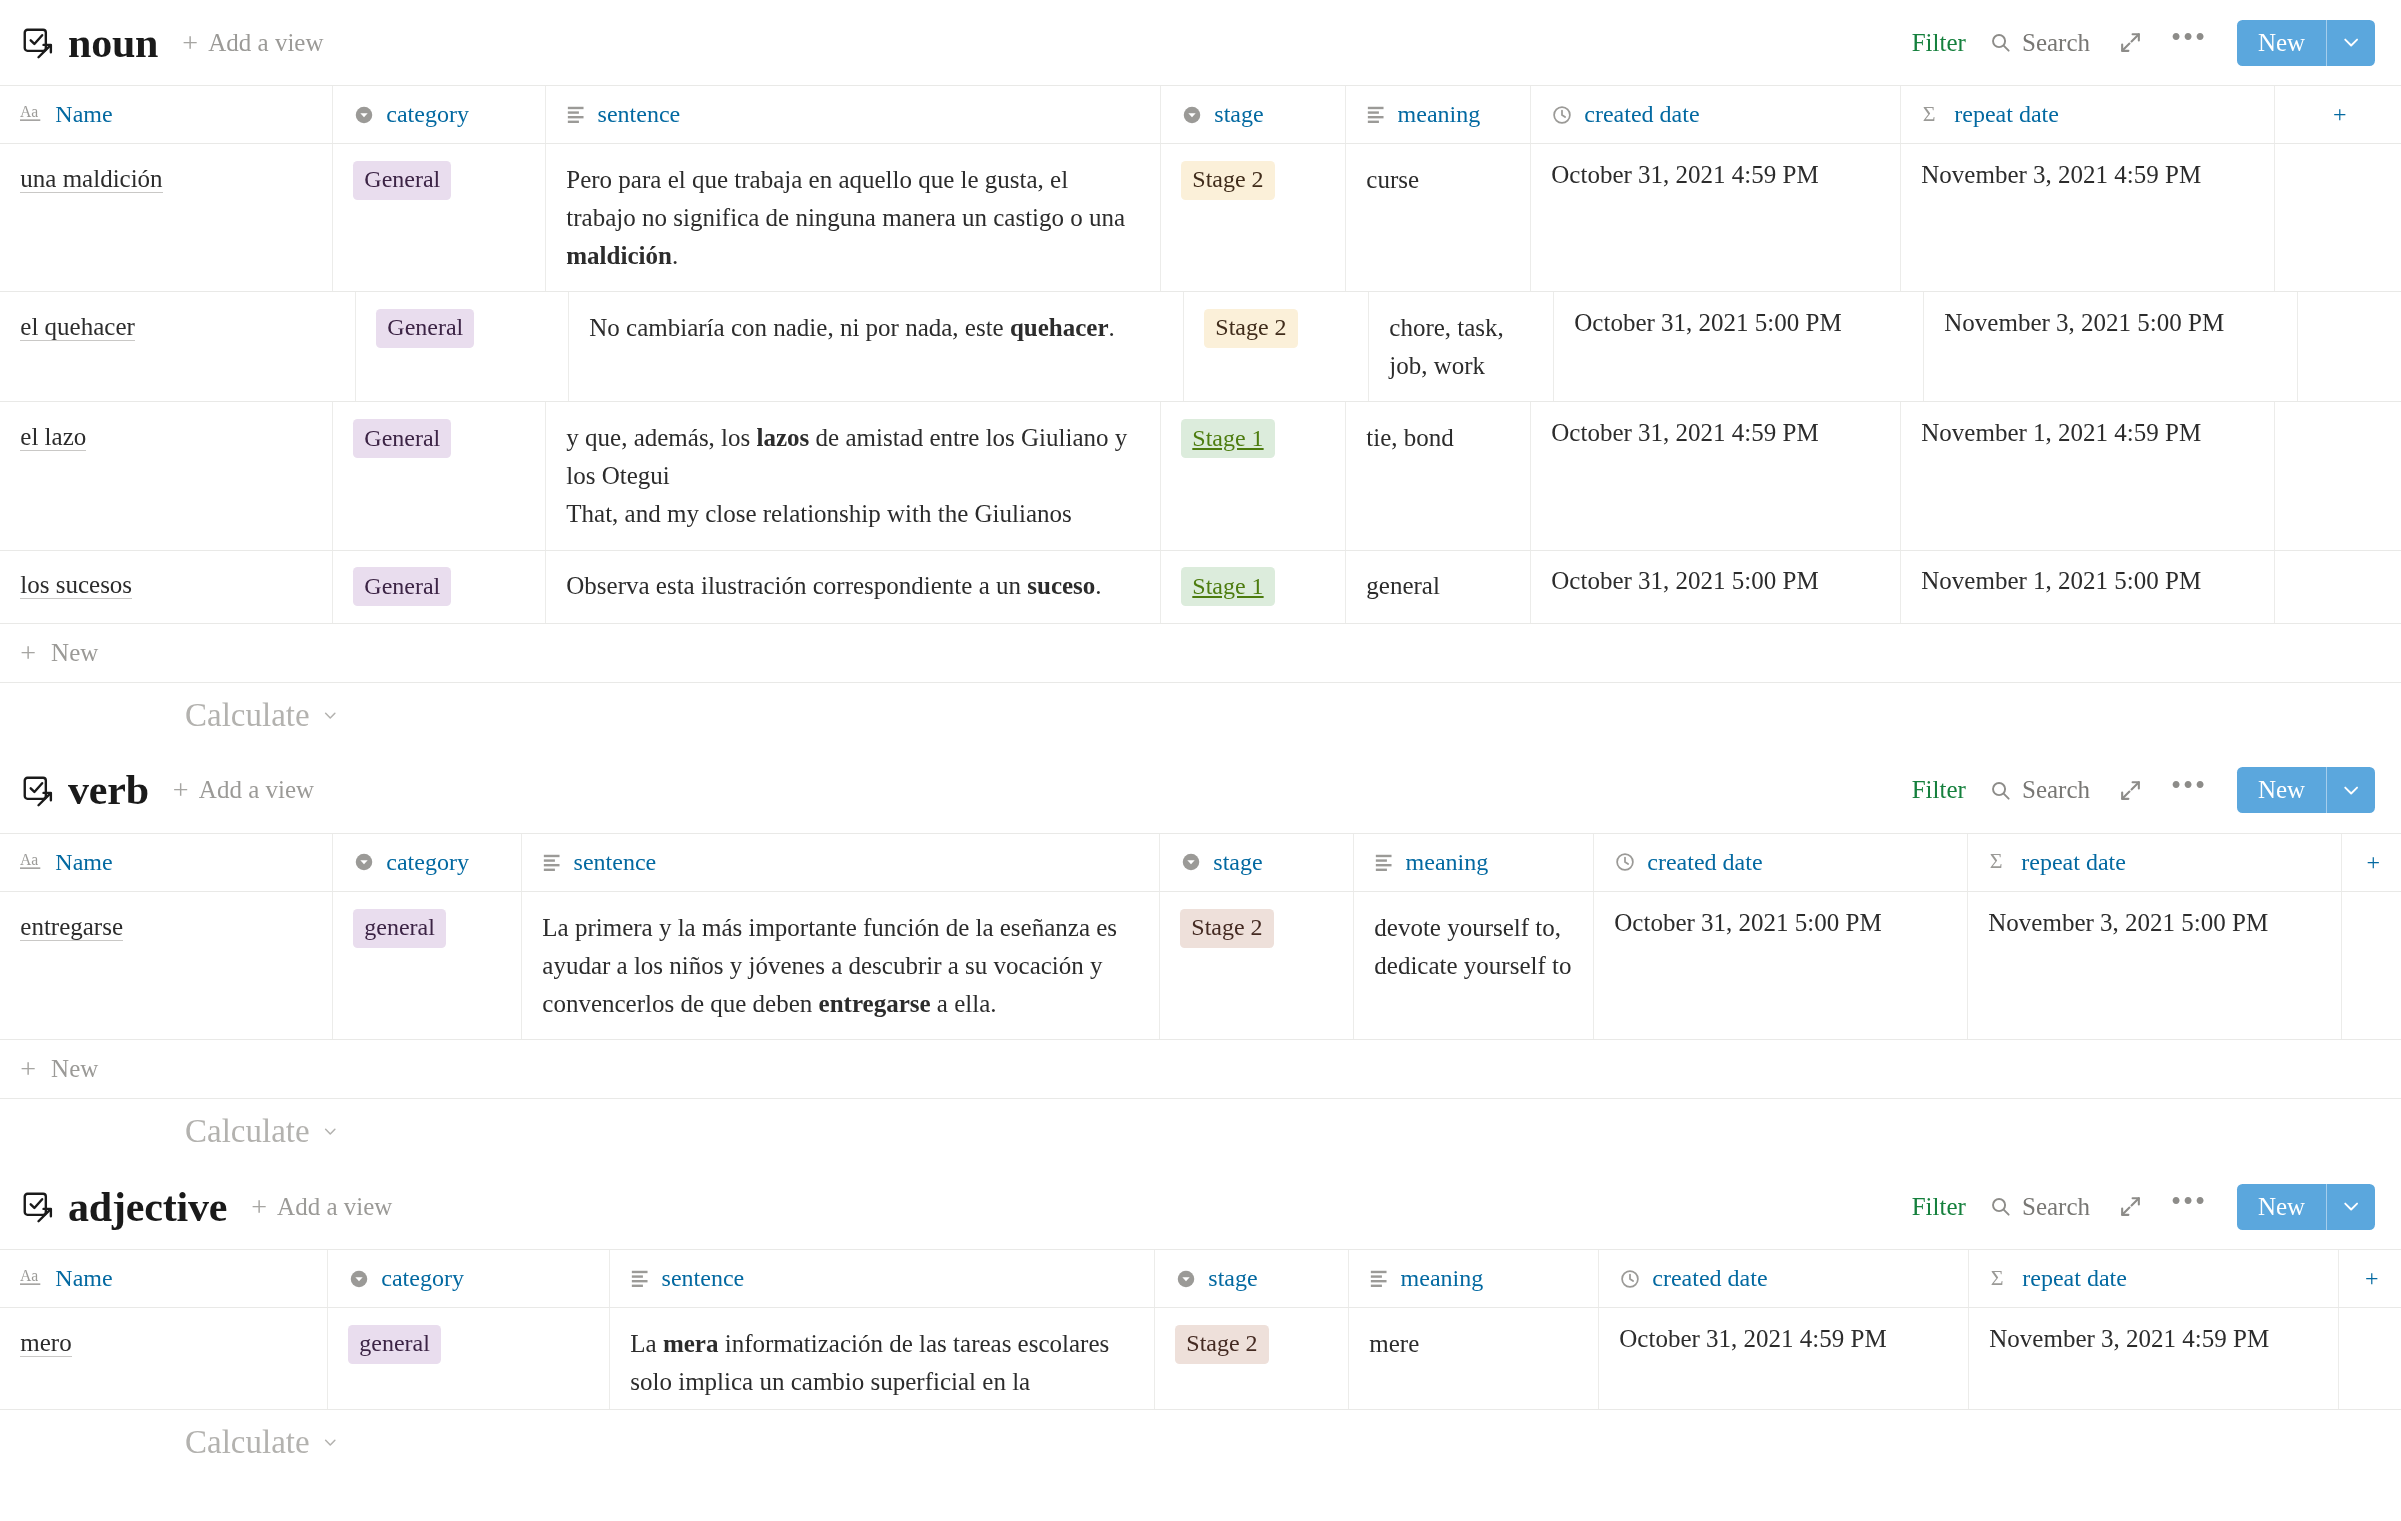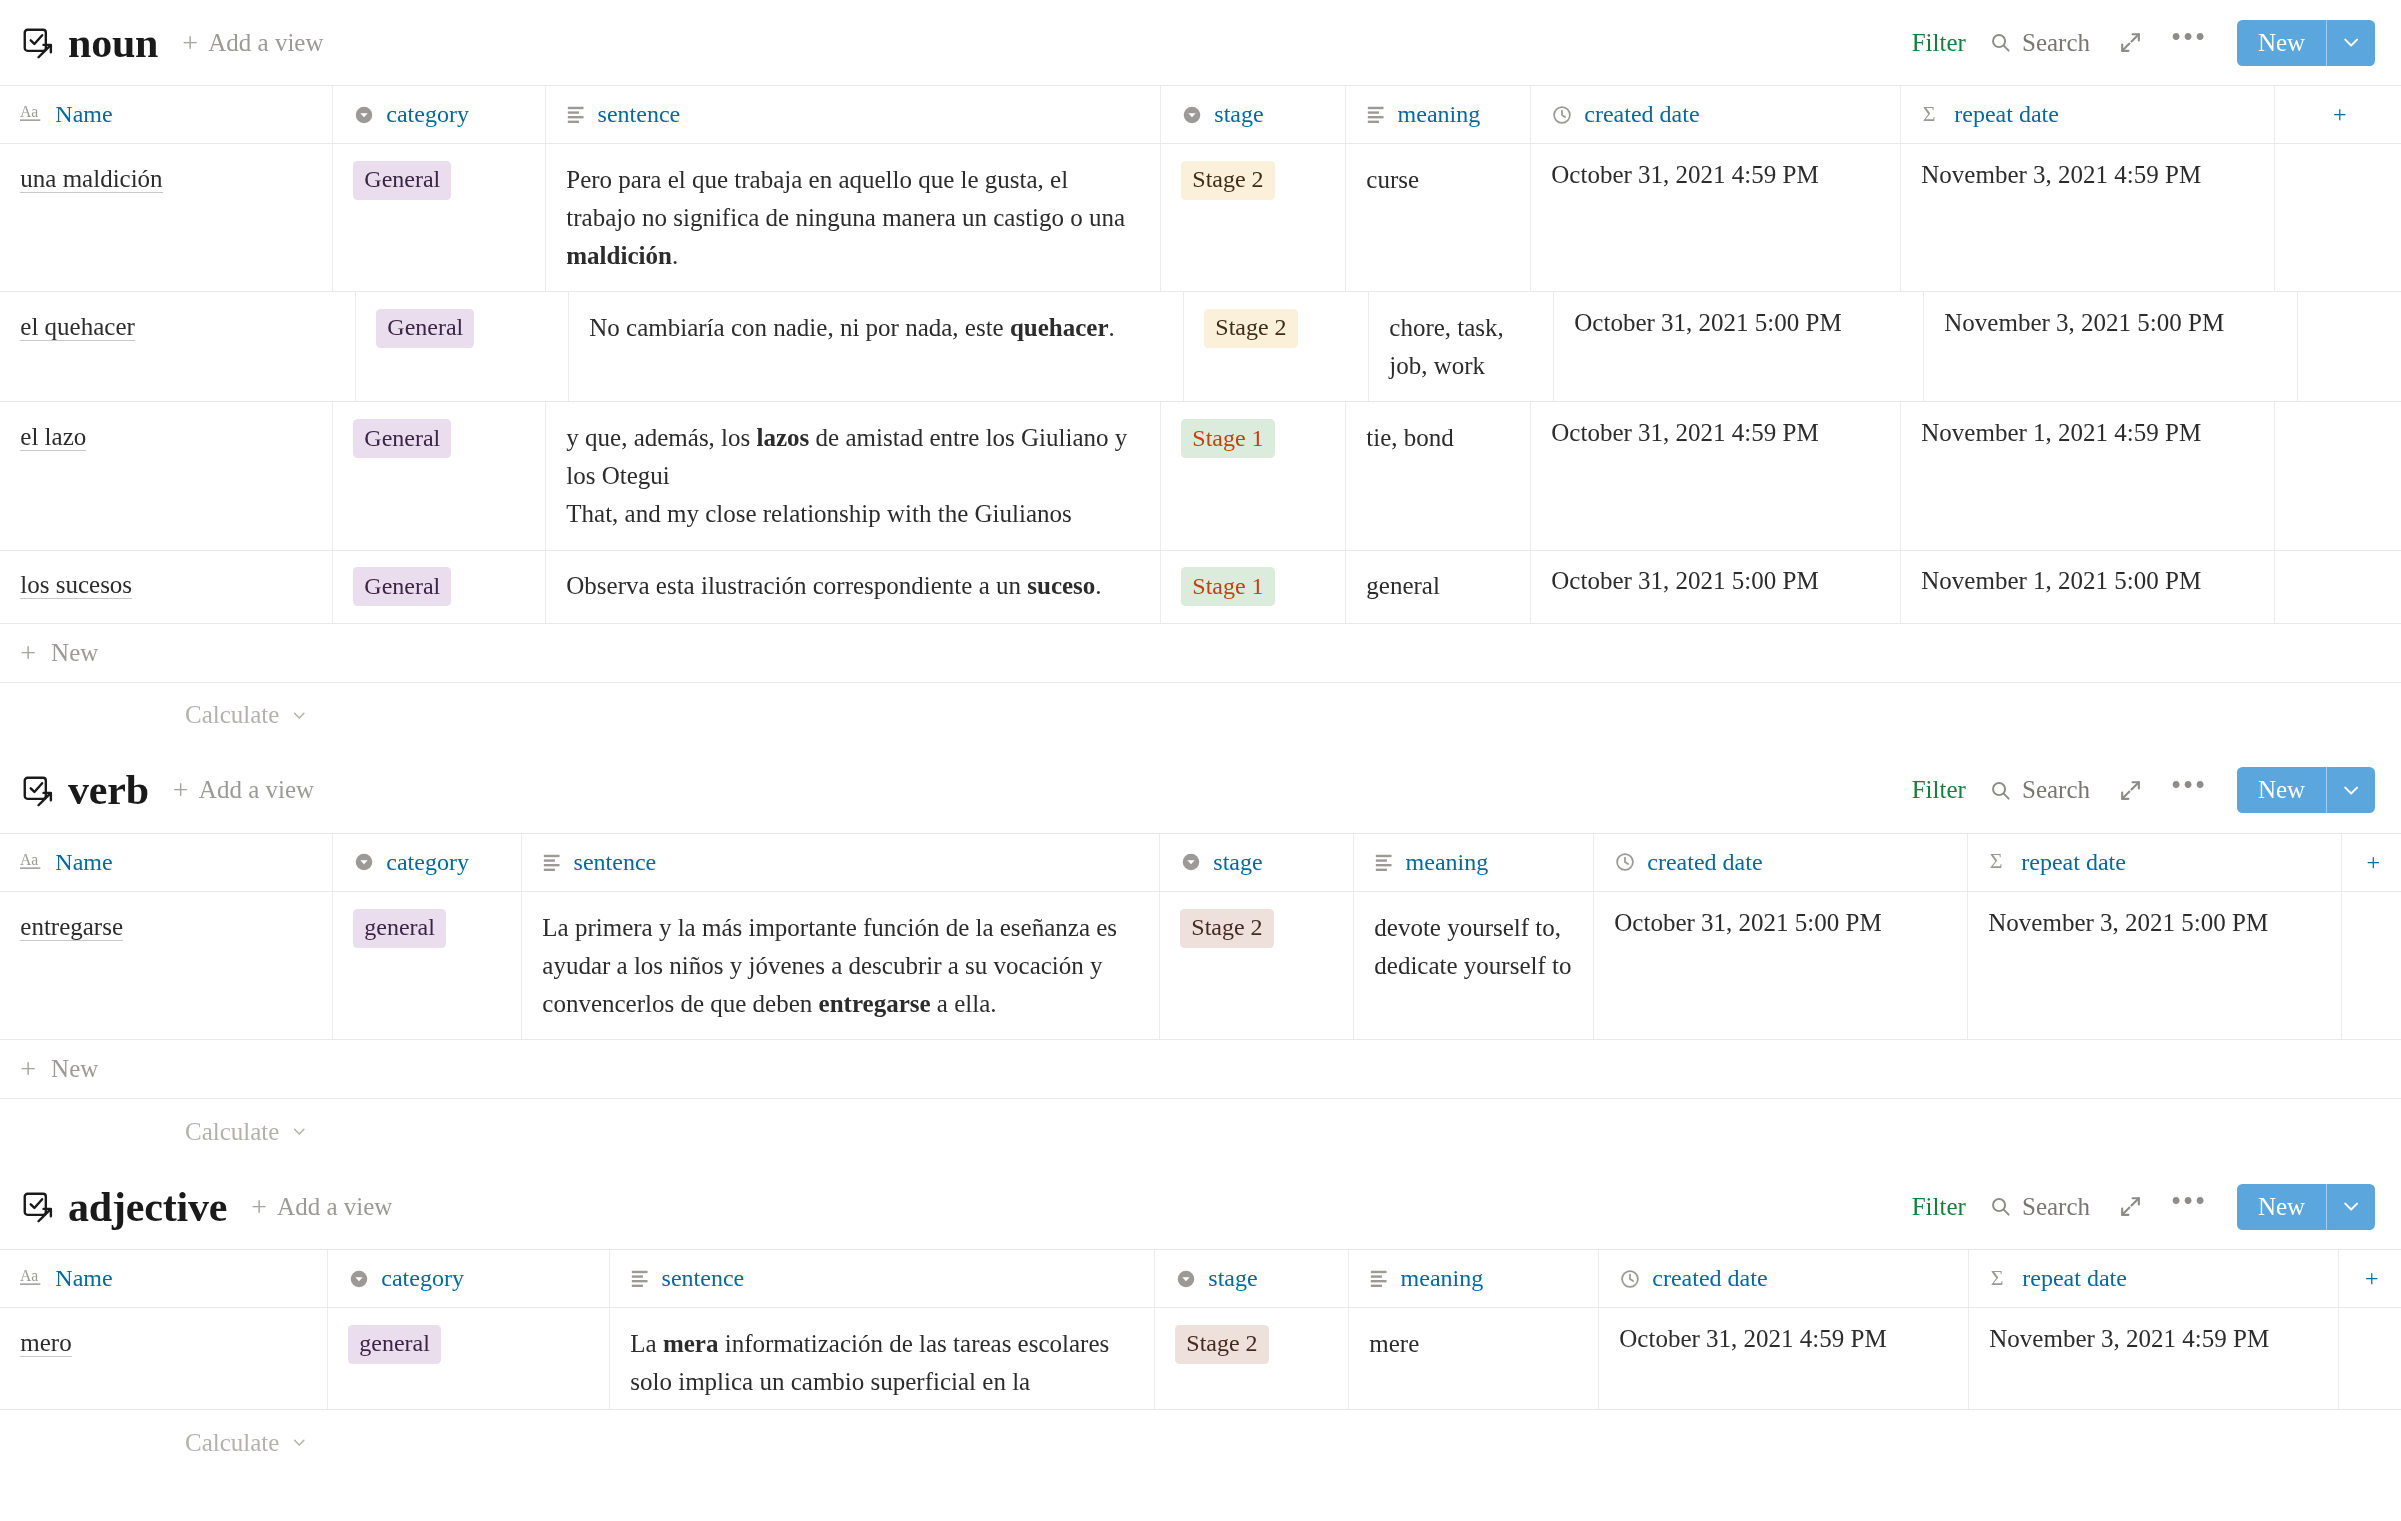--- a/index.html
+++ b/index.html
@@ -158,21 +158,21 @@
   .badge {
     display: inline-block;
     border-radius: 4.6px;
     padding: 3.7px 11px 5.5px 11px;
     font-size: 24px;
     line-height: 1.25;
     white-space: nowrap;
   }
   .badge-general { background: #e9ddee; color: #3c2445; }
   .badge-stage2-yellow { background: #fbf0d9; color: #402c1b; }
-  .badge-stage1-green { background: #dcecdc; color: #c2410c; }
+  .badge-stage1-green { background: #dcecdc; color: #4d7c0f; text-decoration: underline; }
   .badge-stage2-pink { background: #eee0da; color: #442a22; }
 
   .date-text { font-size: 25px; color: #2c2c2c; white-space: nowrap; }
 
   .plus-col {
     display: flex; align-items: center; justify-content: center;
     color: #a6a5a2;
     font-size: 28px;
     font-weight: 300;
     cursor: pointer;
@@ -191,21 +191,21 @@
     font-size: 28px; font-weight: 300;
     margin-right: 15px;
     color: #a6a5a2;
   }
 
   .calc-bar {
     display: flex; align-items: center;
     height: 65px;
     padding-left: 185px;
     color: #b3b2af;
-    font-size: 25px;
+    font-size: 33px;
     cursor: pointer;
   }
   .calc-bar .chev { margin-left: 11px; display: flex; }
 
   .clip-row { position: relative; }
 </style>
 </head>
 <body>
 
 <div class="page">

